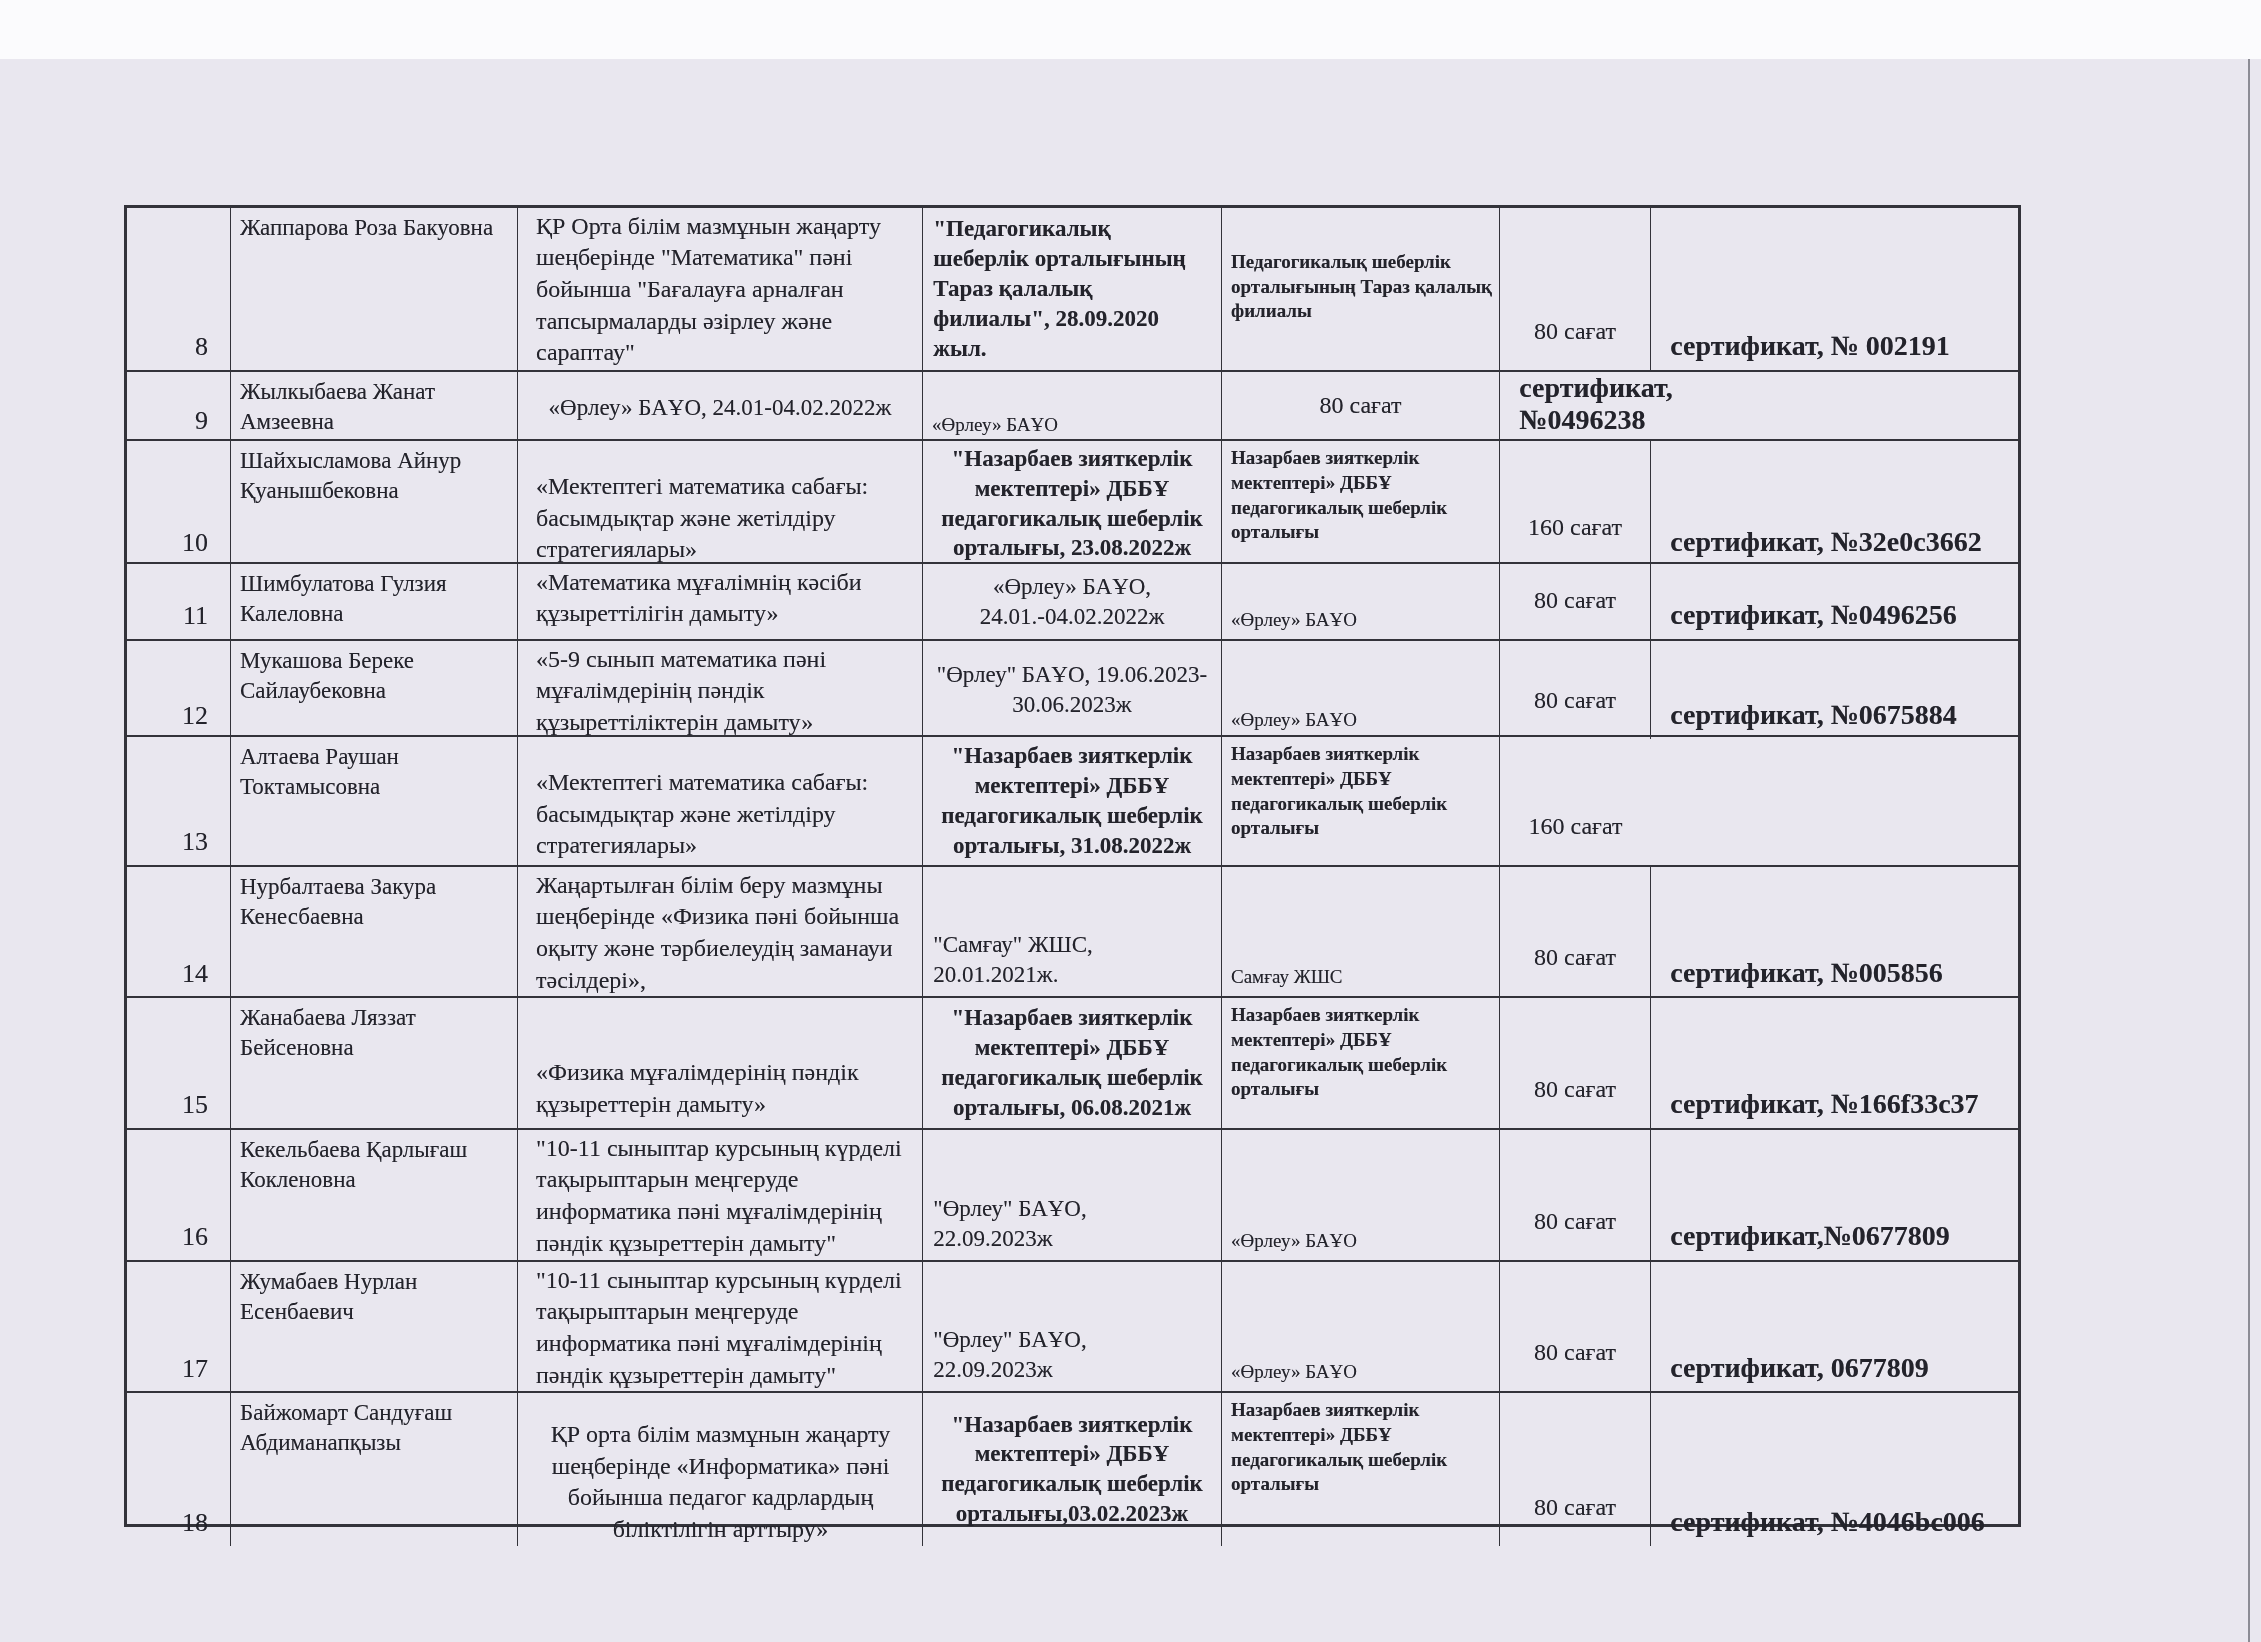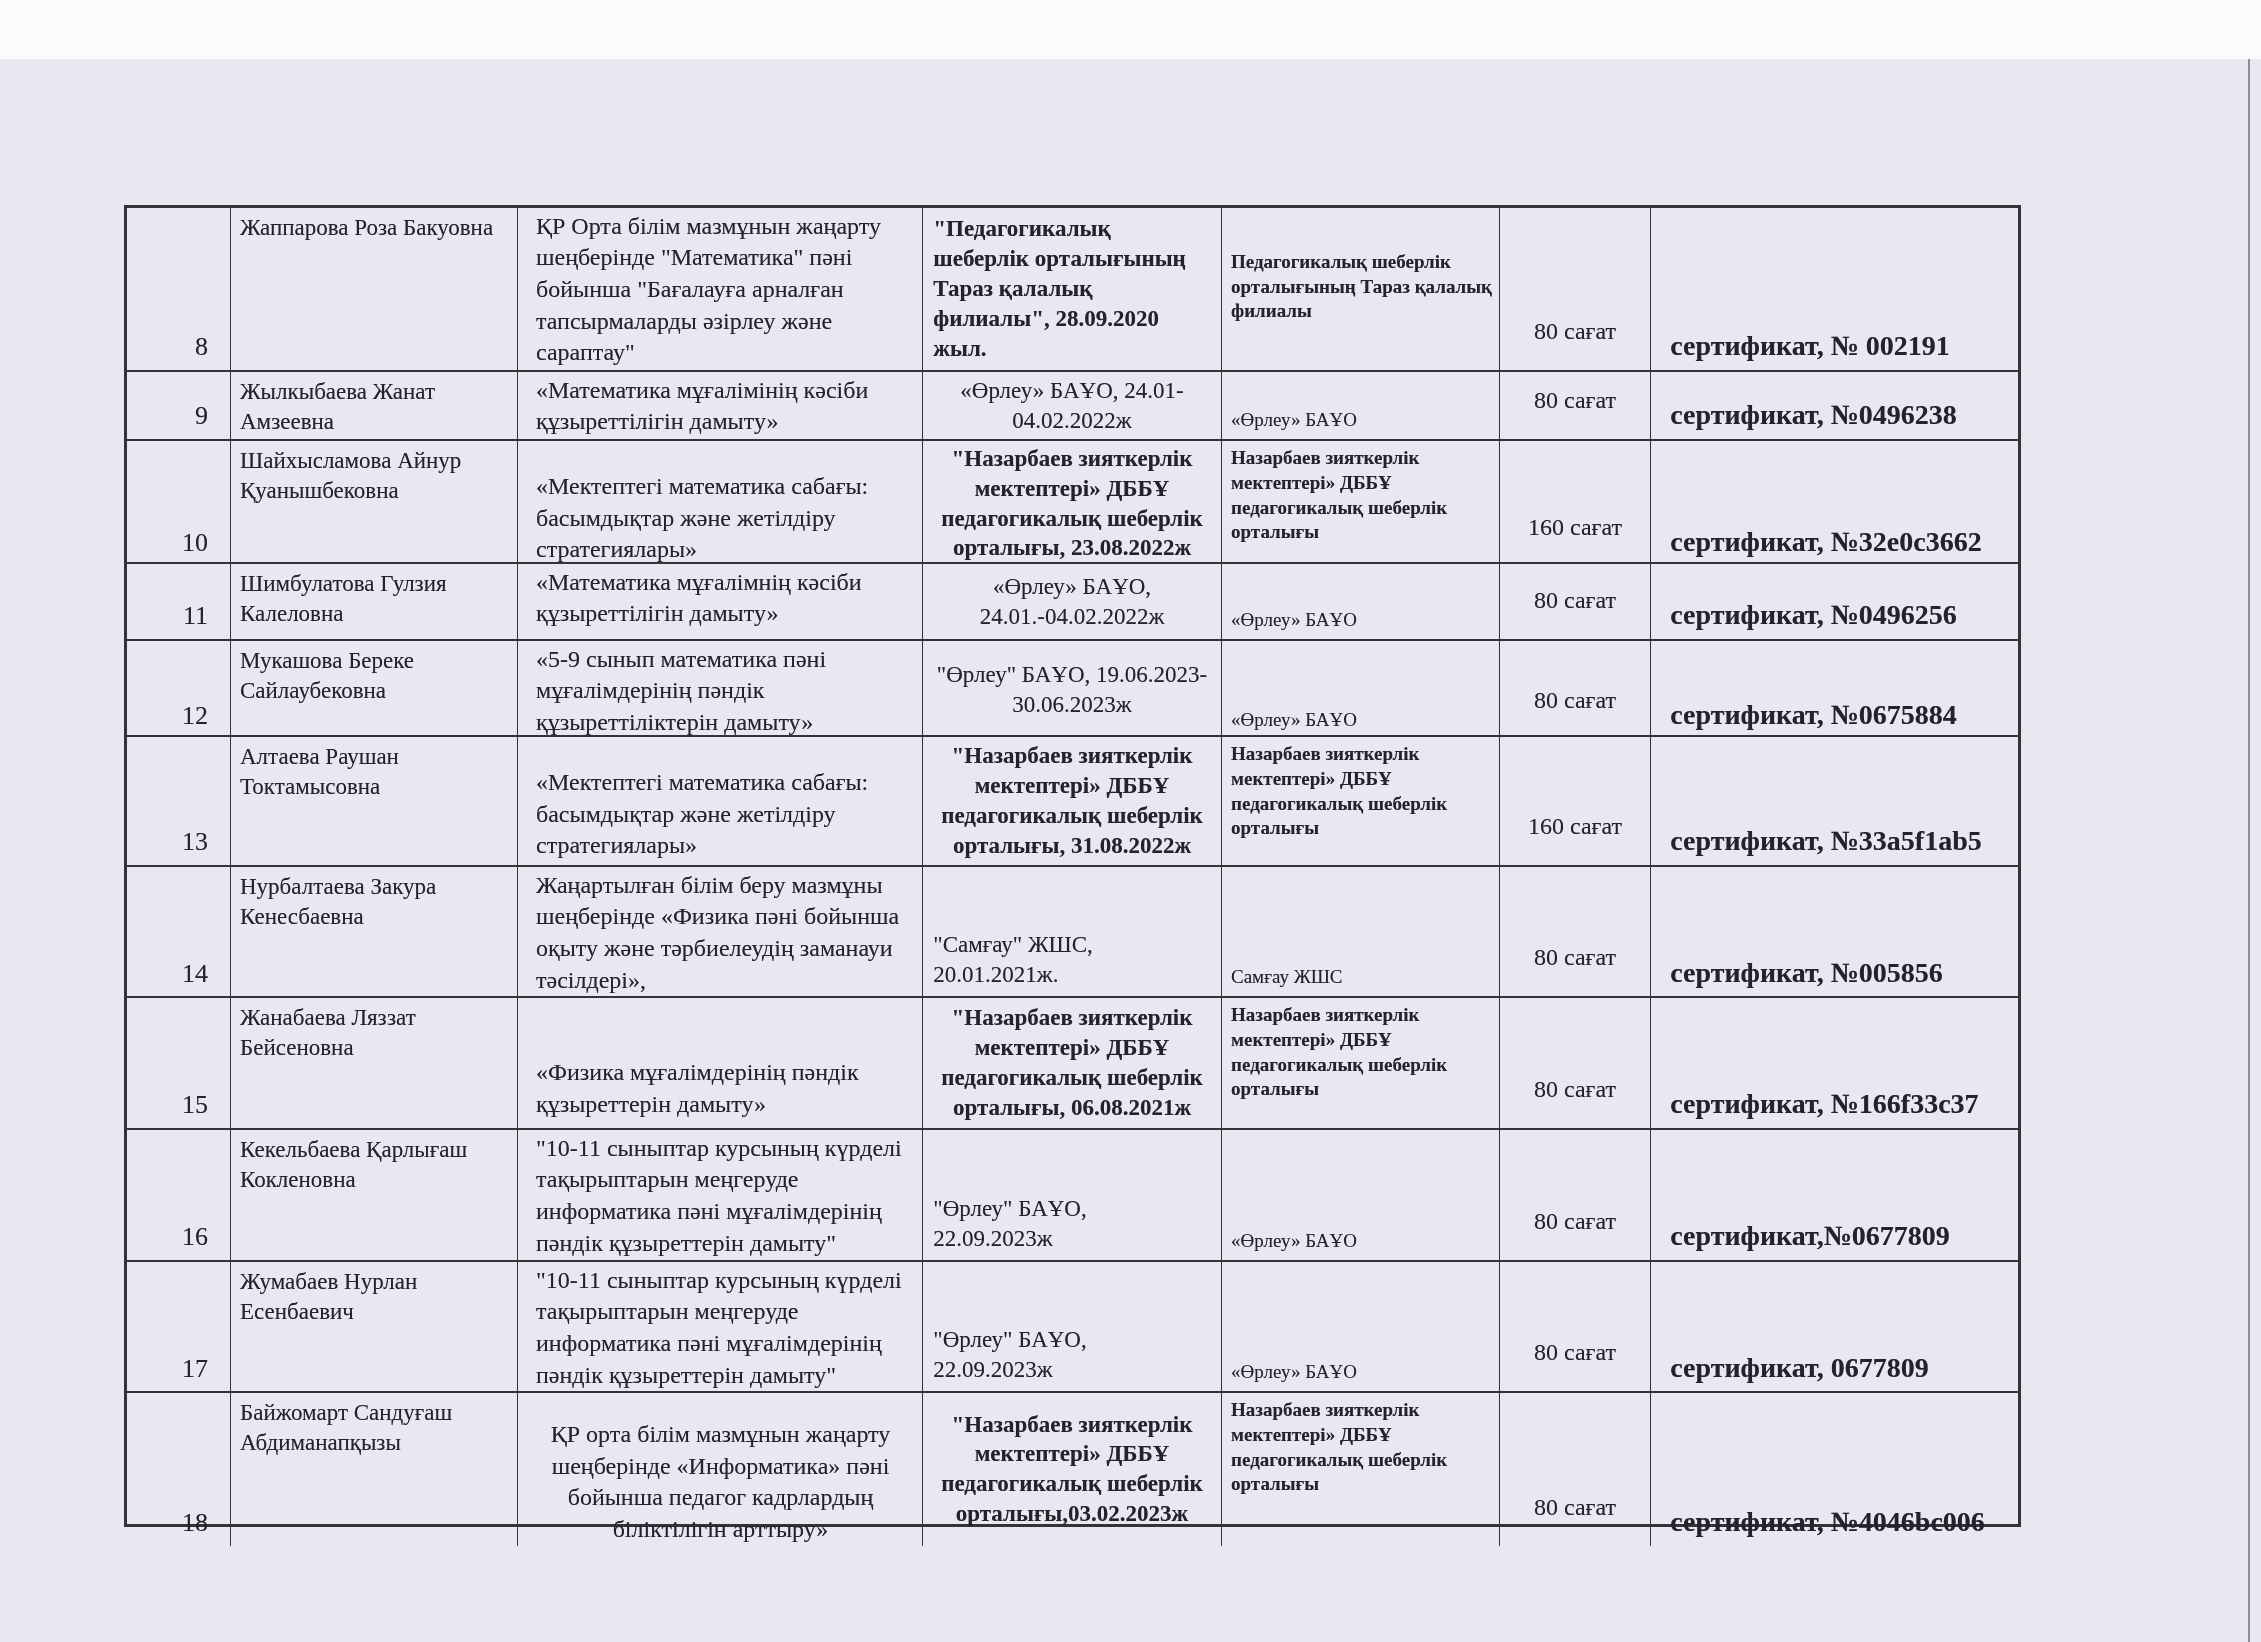--- a/index.html
+++ b/index.html
@@ -107,21 +107,20 @@
     <div class="cell c-course">ҚР Орта білім мазмұнын жаңарту шеңберінде "Математика" пәні бойынша "Бағалауға арналған тапсырмаларды әзірлеу және сараптау"</div>
     <div class="cell c-orgdate">"Педагогикалық шеберлік орталығының Тараз қалалық филиалы", 28.09.2020 жыл.</div>
     <div class="cell c-org">Педагогикалық шеберлік орталығының Тараз қалалық филиалы</div>
     <div class="cell c-hours">80 сағат</div>
     <div class="cell c-cert">сертификат, № 002191</div>
   </div>
 
   <div class="row">
     <div class="cell c-num">9</div>
     <div class="cell c-name">Жылкыбаева Жанат Амзеевна</div>
-    <div class="cell c-course">«Математика мұғалімінің кәсіби құзыреттілігін дамыту»</div>
     <div class="cell c-orgdate">«Өрлеу» БАҰО, 24.01-04.02.2022ж</div>
     <div class="cell c-org">«Өрлеу» БАҰО</div>
     <div class="cell c-hours">80 сағат</div>
     <div class="cell c-cert">сертификат, №0496238</div>
   </div>
 
   <div class="row">
     <div class="cell c-num">10</div>
     <div class="cell c-name">Шайхысламова Айнур Қуанышбековна</div>
     <div class="cell c-course">«Мектептегі математика сабағы: басымдықтар және жетілдіру стратегиялары»</div>
@@ -151,21 +150,20 @@
     <div class="cell c-cert">сертификат, №0675884</div>
   </div>
 
   <div class="row">
     <div class="cell c-num">13</div>
     <div class="cell c-name">Алтаева Раушан Токтамысовна</div>
     <div class="cell c-course">«Мектептегі математика сабағы: басымдықтар және жетілдіру стратегиялары»</div>
     <div class="cell c-orgdate">"Назарбаев зияткерлік мектептері» ДББҰ педагогикалық шеберлік орталығы, 31.08.2022ж</div>
     <div class="cell c-org">Назарбаев зияткерлік мектептері» ДББҰ педагогикалық шеберлік орталығы</div>
     <div class="cell c-hours">160 сағат</div>
-    <div class="cell c-cert">сертификат, №33a5f1ab5</div>
   </div>
 
   <div class="row">
     <div class="cell c-num">14</div>
     <div class="cell c-name">Нурбалтаева Закура Кенесбаевна</div>
     <div class="cell c-course">Жаңартылған білім беру мазмұны шеңберінде «Физика пәні бойынша оқыту және тәрбиелеудің заманауи тәсілдері»,</div>
     <div class="cell c-orgdate">"Самғау" ЖШС, 20.01.2021ж.</div>
     <div class="cell c-org">Самғау ЖШС</div>
     <div class="cell c-hours">80 сағат</div>
     <div class="cell c-cert">сертификат, №005856</div>

